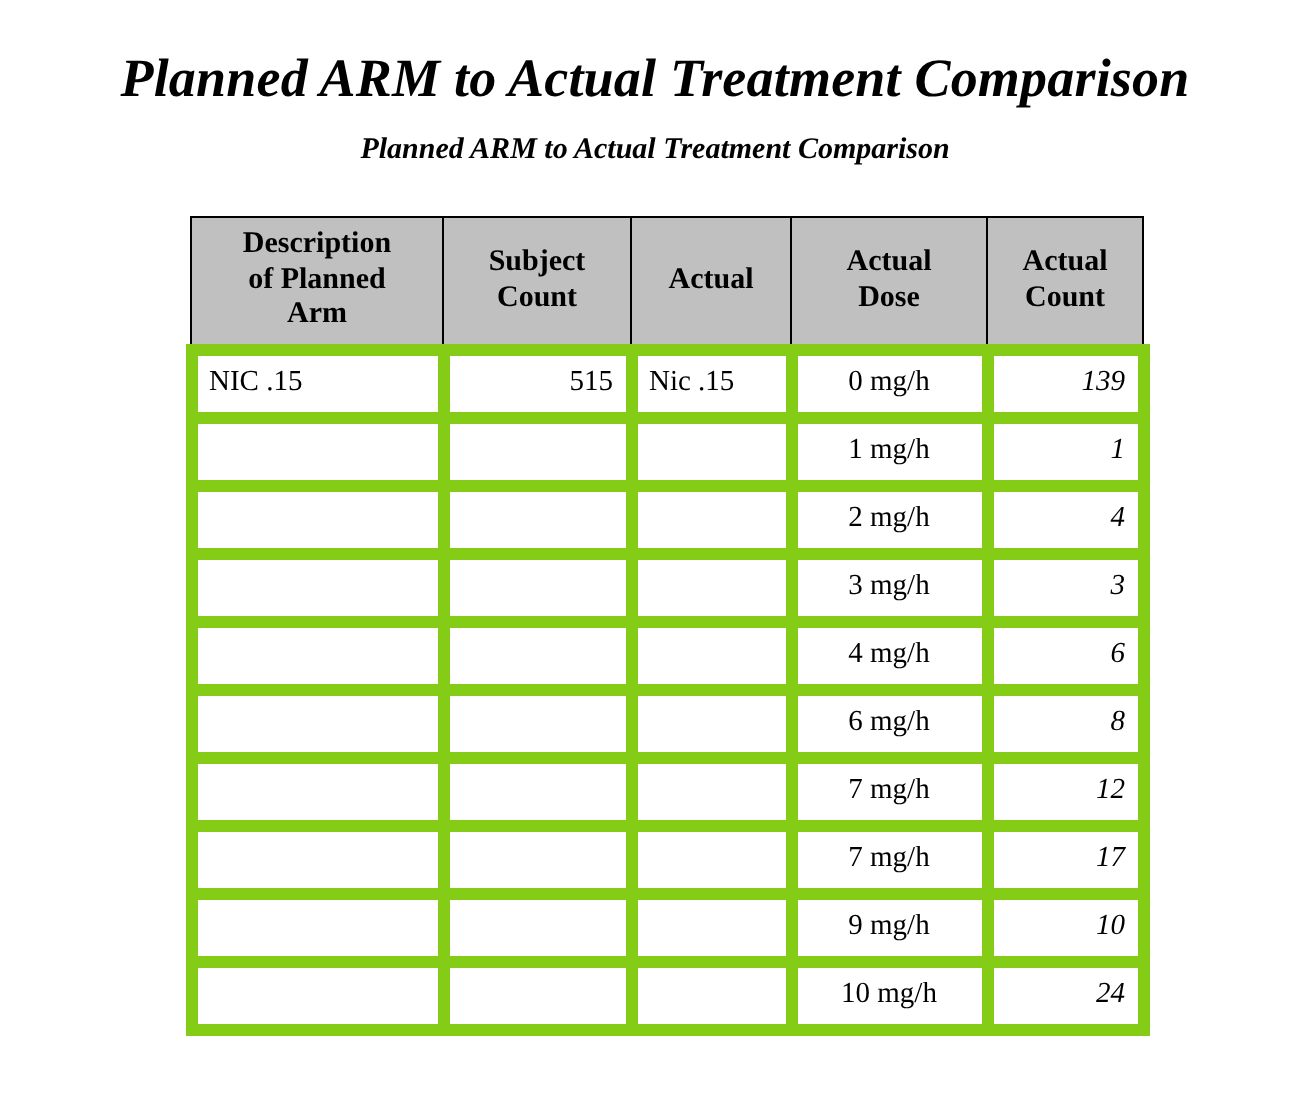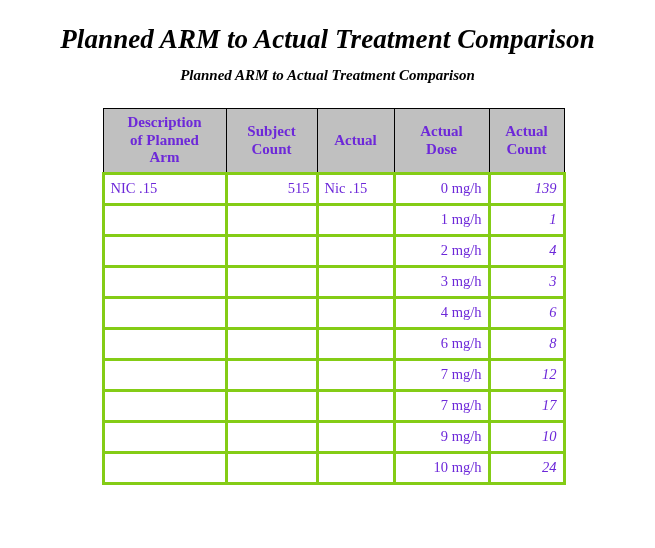--- a/index.html
+++ b/index.html
@@ -43,46 +43,46 @@
   }
   .table-wrap {
     margin-top: 24px;
     display: flex;
     justify-content: center;
   }
   table.data {
     border-collapse: collapse;
     font-family: "Liberation Serif", serif;
     font-size: 14.5px;
-    color: #6d28d9;
+    color: #000000;
     table-layout: fixed;
     margin-left: 12px;
   }
   table.data th {
     background: #c0c0c0;
     border: 1px solid #000000;
     font-weight: bold;
     font-size: 15px;
     text-align: center;
     vertical-align: middle;
     padding: 5px 6px;
     line-height: 1.18;
   }
   table.data td {
-    border: 3px solid #84cc16;
+    border: 6px solid #84cc16;
     padding: 3px 6px;
     height: 22px;
     line-height: 1.2;
     vertical-align: middle;
     background: #ffffff;
   }
   td.c-desc { width: 108px; text-align: left; }
   td.c-subj { width: 76px;  text-align: right; }
   td.c-act  { width: 62px;  text-align: left; }
-  td.c-dose { width: 80px;  text-align: right; padding-left: 10px; }
+  td.c-dose { width: 80px;  text-align: center; padding-left: 10px; }
   td.c-cnt  { width: 60px;  text-align: right; font-style: italic; }
   th.h-desc { width: 108px; }
   th.h-subj { width: 76px;  }
   th.h-act  { width: 62px;  }
   th.h-dose { width: 80px;  }
   th.h-cnt  { width: 60px;  }
   .clip {
     position: absolute;
     left: 0;
     top: 0;

